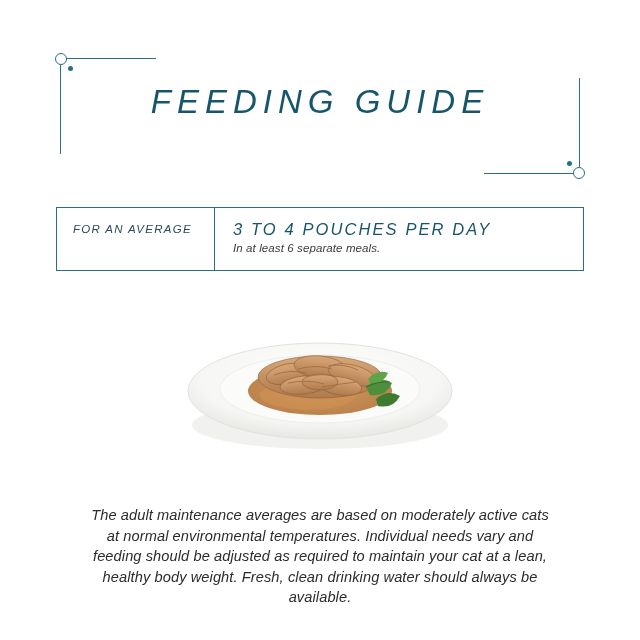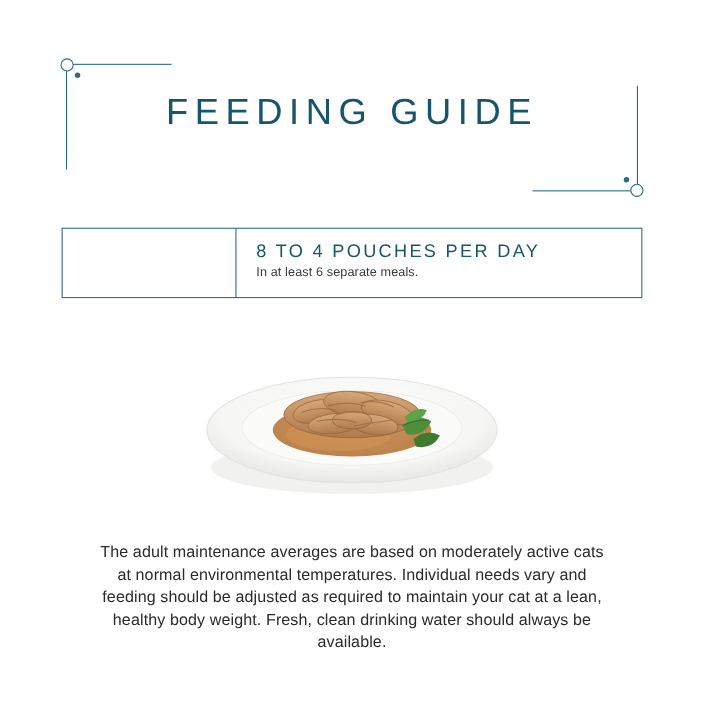--- a/index.html
+++ b/index.html
@@ -14,20 +14,21 @@
     color: #1f3d4c;
     position: relative;
     overflow: hidden;
   }
 
   .page {
     position: absolute;
     inset: 0;
     width: 640px;
     height: 556px;
+    font-style: italic;
   }
 
   
   .title-block {
     position: absolute;
     left: 48px;
     top: 46px;
     width: 544px;
     height: 140px;
   }
@@ -125,21 +126,21 @@
     left: 170px;
     top: 325px;
     width: 300px;
     height: 130px;
   }
 
   
   .note {
     position: absolute;
     left: 90px;
-    top: 492px;
+    top: 505px;
     width: 460px;
     text-align: center;
     font-size: 14.6px;
     line-height: 20.5px;
     color: #2b2b2b;
     letter-spacing: 0.1px;
   }
 </style>
 </head>
 <body>
@@ -155,23 +156,24 @@
     <div class="corner-line br-h"></div>
     <div class="corner-line br-v"></div>
     <div class="ring ring-br"></div>
     <div class="dot dot-br"></div>
 
     <div class="title-text">FEEDING GUIDE</div>
   </div>
 
   <div class="info-box">
     <div class="info-left">
+      <div class="l1">FOR AN AVERAGE</div>
     </div>
     <div class="info-right">
-      <div class="big">8 TO 4 POUCHES PER DAY</div>
+      <div class="big">3 TO 4 POUCHES PER DAY</div>
       <div class="small">In at least 6 separate meals.</div>
     </div>
   </div>
 
   <div class="food-wrap">
     <svg width="300" height="130" viewBox="0 0 300 130">
       <defs>
         <radialGradient id="plateGrad" cx="50%" cy="38%" r="65%">
           <stop offset="0%" stop-color="#ffffff"></stop>
           <stop offset="70%" stop-color="#f6f6f4"></stop>

